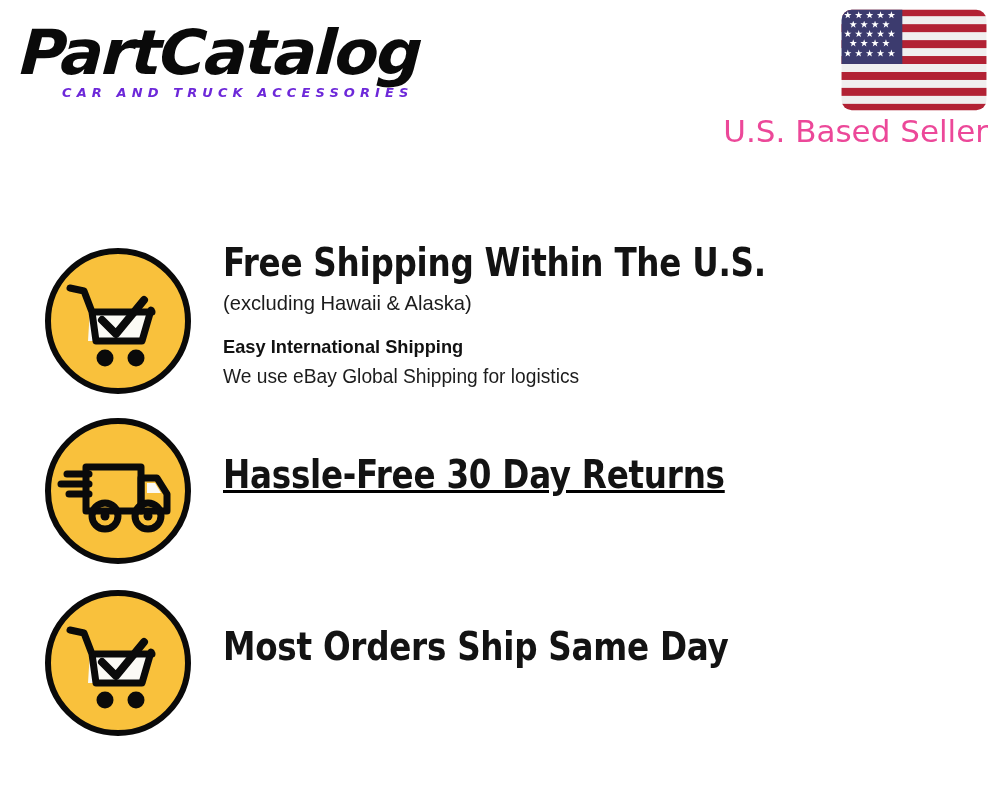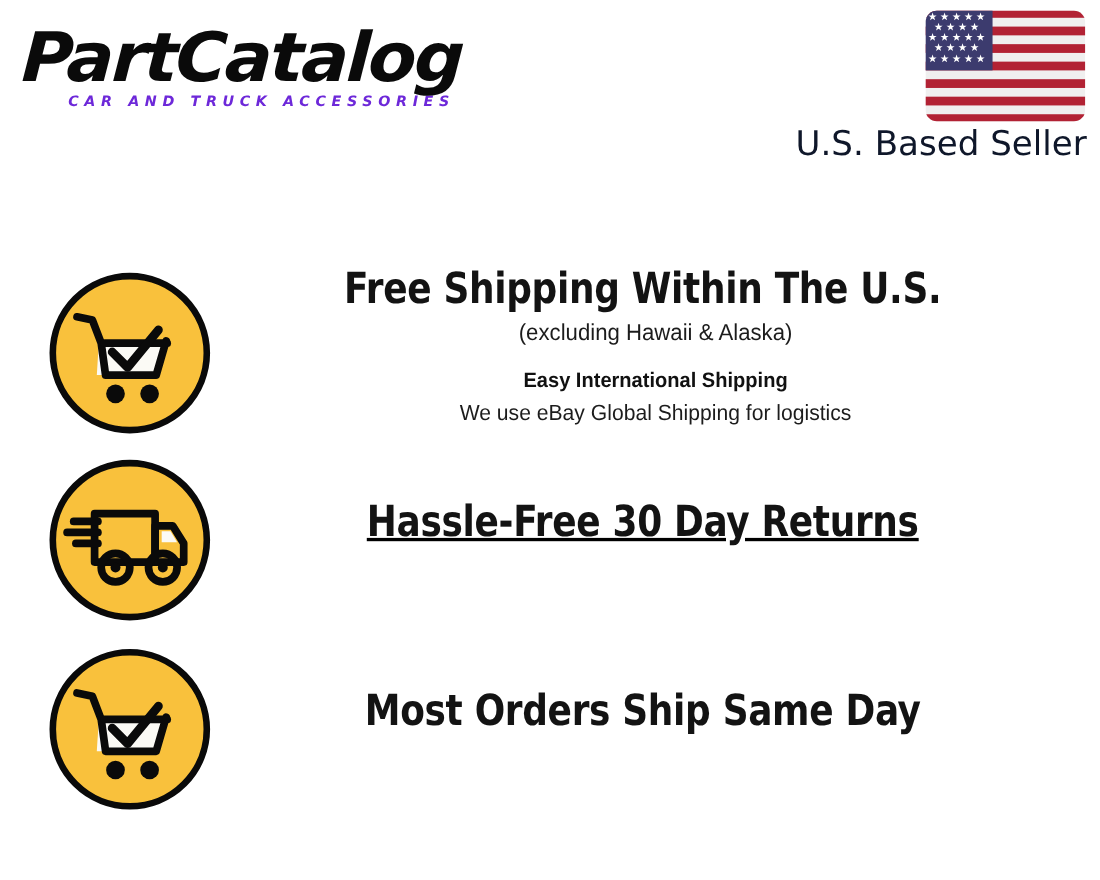--- a/index.html
+++ b/index.html
@@ -66,41 +66,40 @@
     margin-left: auto;
     margin-right: 2px;
   }
   .flag-wrap svg { display: block; width: 100%; height: 100%; }
 
   .seller-label {
     font-family: "DejaVu Sans", sans-serif;
     font-weight: normal;
     font-size: 31px;
     line-height: 1.1;
-    color: #0f172a;
+    color: #ec4899;
     white-space: nowrap;
     text-align: right;
     margin-top: 2px;
     margin-right: 2px;
   }
 
   
   .features {
     position: absolute;
     left: 0;
     top: 240px;
     width: 1000px;
   }
 
   .feature-row {
     position: relative;
     display: flex;
     align-items: flex-start;
     height: 172px;
-    text-align: center;
   }
 
   .feature-icon {
     position: relative;
     flex: 0 0 auto;
     width: 150px;
     height: 150px;
     margin-left: 43px;
     margin-top: 6px;
   }

